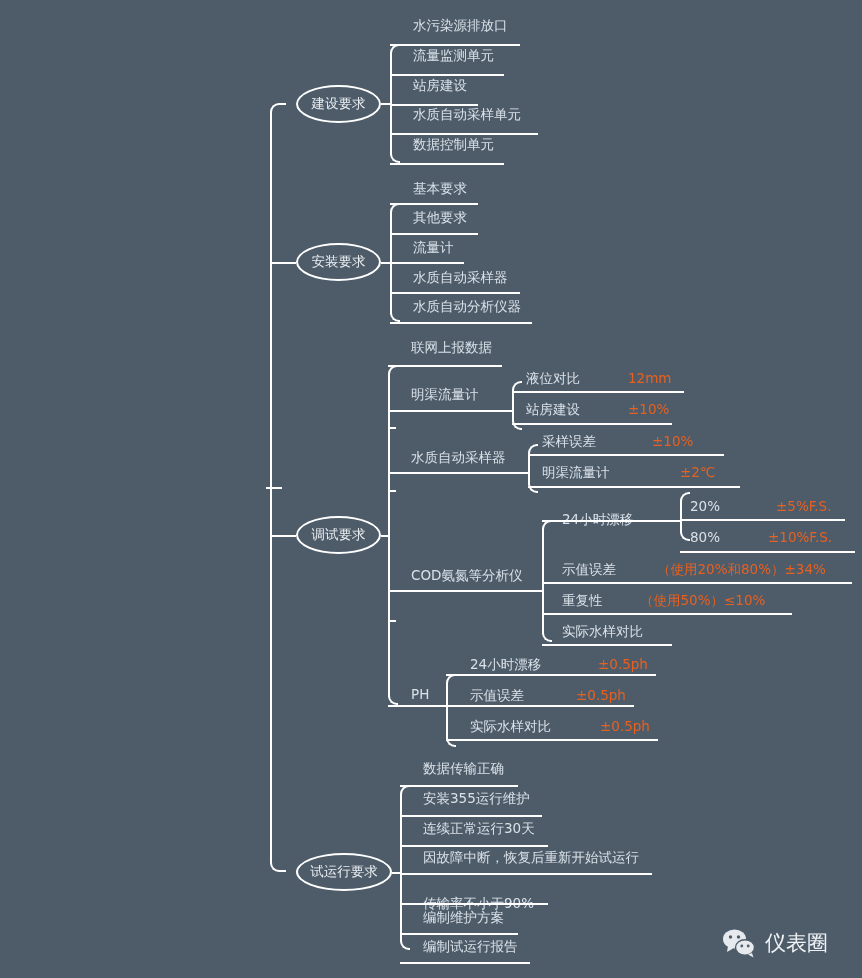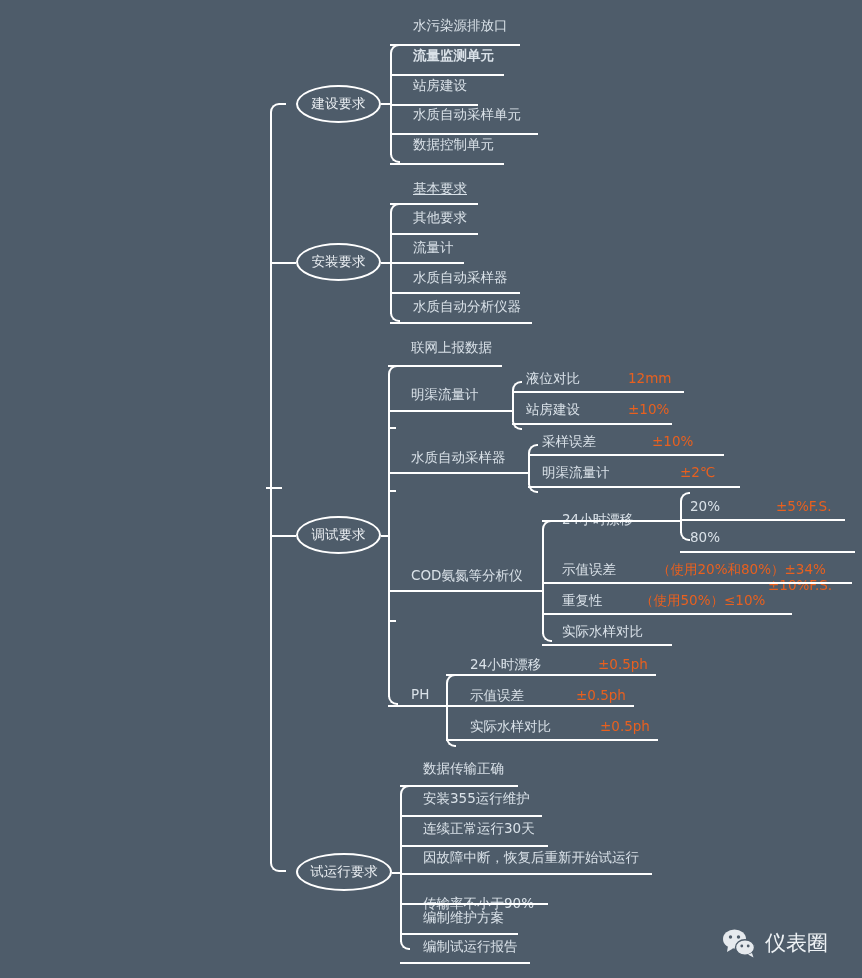--- a/index.html
+++ b/index.html
@@ -112,39 +112,39 @@
 
   <div class="v-line" style="left:390px; top:53px; height:102px;"></div>
   <div class="elbow top" style="left:390px; top:44px; width:10px; height:12px;"></div>
   <div class="elbow bot" style="left:390px; top:151px; width:10px; height:12px;"></div>
   <div class="h-line" style="left:390px; top:74px; width:8px;"></div>
   <div class="h-line" style="left:390px; top:104px; width:8px;"></div>
   <div class="h-line" style="left:390px; top:133px; width:8px;"></div>
 
   <div class="node-label" style="left:413px; top:19px;">水污染源排放口</div>
   <div class="underline" style="left:390px; top:44px; width:130px;"></div>
-  <div class="node-label" style="left:413px; top:49px;font-weight:bold;">流量监测单元</div>
+  <div class="node-label" style="left:413px; top:49px;">流量监测单元</div>
   <div class="underline" style="left:390px; top:74px; width:114px;"></div>
   <div class="node-label" style="left:413px; top:79px;">站房建设</div>
   <div class="underline" style="left:390px; top:104px; width:88px;"></div>
   <div class="node-label" style="left:413px; top:108px;">水质自动采样单元</div>
   <div class="underline" style="left:390px; top:133px; width:148px;"></div>
   <div class="node-label" style="left:413px; top:138px;">数据控制单元</div>
   <div class="underline" style="left:390px; top:163px; width:114px;"></div>
 
   <div class="ellipse-node" style="left:296px; top:243px; width:85px; height:38px;">安装要求</div>
   <div class="h-line" style="left:381px; top:262px; width:9px;"></div>
   <div class="v-line" style="left:390px; top:212px; height:102px;"></div>
   <div class="elbow top" style="left:390px; top:203px; width:10px; height:12px;"></div>
   <div class="elbow bot" style="left:390px; top:310px; width:10px; height:12px;"></div>
   <div class="h-line" style="left:390px; top:233px; width:8px;"></div>
   <div class="h-line" style="left:390px; top:262px; width:8px;"></div>
   <div class="h-line" style="left:390px; top:292px; width:8px;"></div>
 
-  <div class="node-label" style="left:413px; top:182px;text-decoration:underline;">基本要求</div>
+  <div class="node-label" style="left:413px; top:182px;">基本要求</div>
   <div class="underline" style="left:390px; top:203px; width:88px;"></div>
   <div class="node-label" style="left:413px; top:211px;">其他要求</div>
   <div class="underline" style="left:390px; top:233px; width:88px;"></div>
   <div class="node-label" style="left:413px; top:241px;">流量计</div>
   <div class="underline" style="left:390px; top:262px; width:74px;"></div>
   <div class="node-label" style="left:413px; top:271px;">水质自动采样器</div>
   <div class="underline" style="left:390px; top:292px; width:130px;"></div>
   <div class="node-label" style="left:413px; top:300px;">水质自动分析仪器</div>
   <div class="underline" style="left:390px; top:322px; width:142px;"></div>
 
@@ -201,21 +201,21 @@
   <div class="node-label" style="left:562px; top:513px;">24小时漂移</div>
   <div class="underline" style="left:542px; top:520px; width:130px;"></div>
   <div class="h-line" style="left:672px; top:520px; width:8px;"></div>
   <div class="v-line" style="left:680px; top:501px; height:32px;"></div>
   <div class="elbow top" style="left:680px; top:492px; width:10px; height:12px;"></div>
   <div class="elbow bot" style="left:680px; top:529px; width:10px; height:12px;"></div>
   <div class="node-label" style="left:690px; top:500px;">20%</div>
   <div class="node-label val" style="left:776px; top:500px;">±5%F.S.</div>
   <div class="underline" style="left:680px; top:519px; width:165px;"></div>
   <div class="node-label" style="left:690px; top:531px;">80%</div>
-  <div class="node-label val" style="left:768px; top:531px;margin-top:48px;">±10%F.S.</div>
+  <div class="node-label val" style="left:768px; top:531px;">±10%F.S.</div>
   <div class="underline" style="left:680px; top:551px; width:175px;"></div>
 
   <div class="node-label" style="left:562px; top:563px;">示值误差</div>
   <div class="node-label val" style="left:657px; top:563px;">（使用20%和80%）±34%</div>
   <div class="underline" style="left:542px; top:582px; width:310px;"></div>
 
   <div class="node-label" style="left:562px; top:594px;">重复性</div>
   <div class="node-label val" style="left:640px; top:594px;">（使用50%）≤10%</div>
   <div class="underline" style="left:542px; top:613px; width:250px;"></div>
 

